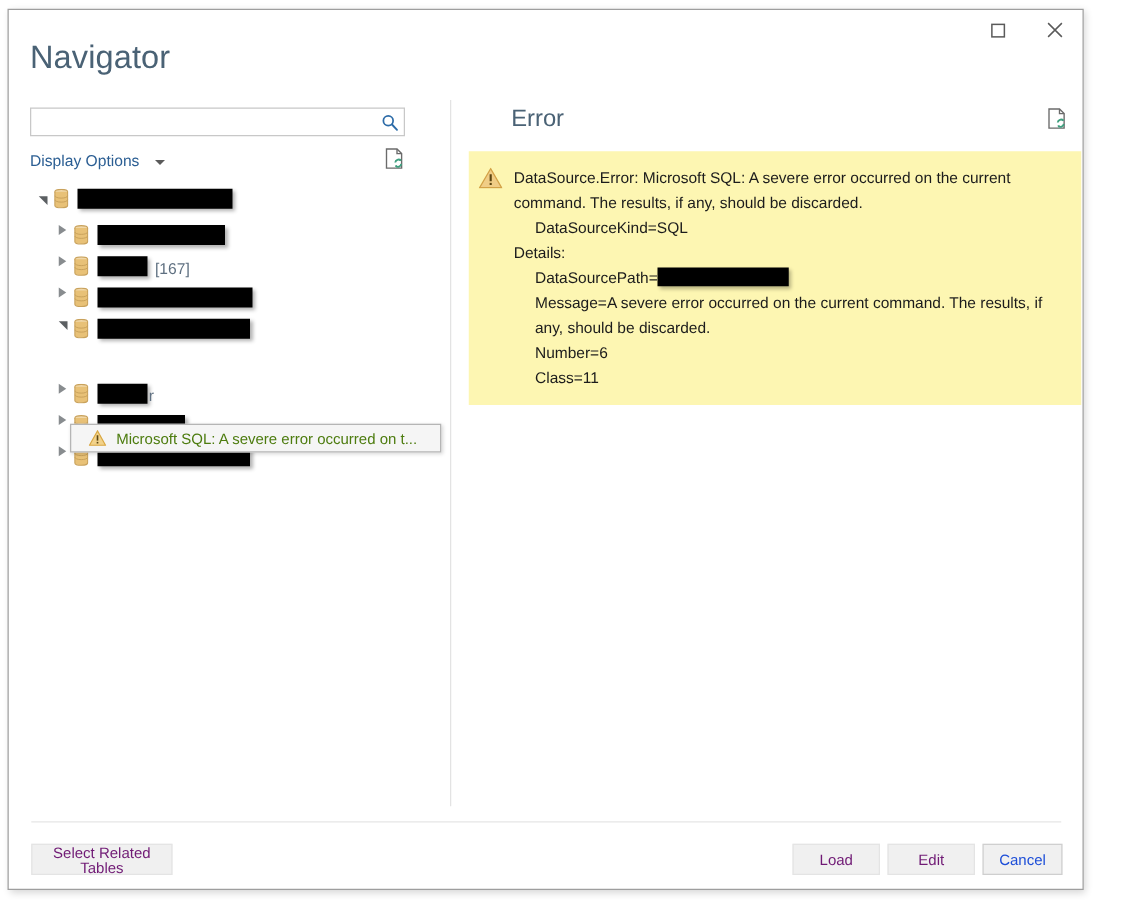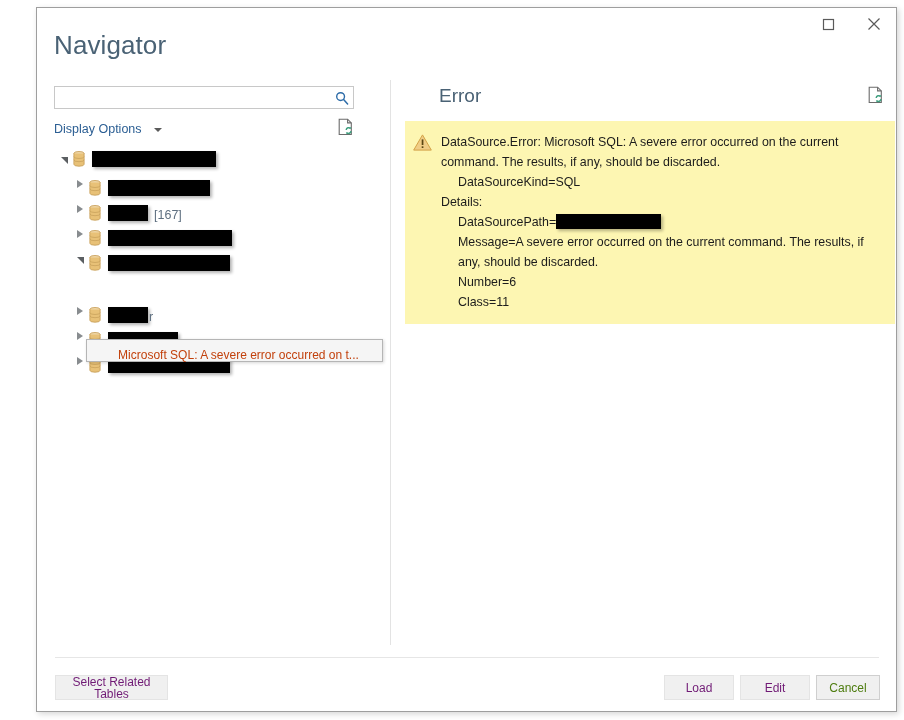--- a/index.html
+++ b/index.html
@@ -11,21 +11,21 @@
     width: 904px;
     height: 720px;
     background: #ffffff;
     font-family: "Liberation Sans", sans-serif;
     overflow: hidden;
   }
 
   
   .dialog {
     position: absolute;
-    left: 36px;
+    left: 6px;
     top: 7px;
     width: 861px;
     height: 705px;
     background: #ffffff;
     border: 1px solid #9e9e9e;
     box-sizing: border-box;
     box-shadow: 2px 2px 6px rgba(0,0,0,0.16);
   }
 
   
@@ -190,28 +190,27 @@
     position: absolute;
     left: 49px;
     top: 263px;
     width: 297px;
     height: 23px;
     background: #f5f5f5;
     border: 1px solid #b5b5b5;
     box-sizing: border-box;
     display: flex;
     align-items: center;
-    padding-left: 8px;
+    padding-left: 14px;
     gap: 8px;
     font-size: 12px;
-    color: #c2410c;
+    color: #4d7c0f;
     box-shadow: 1px 1px 3px rgba(0,0,0,0.16);
     white-space: nowrap;
     z-index: 5;
-    flex-direction: column;
   }
 
   
   .v-divider {
     position: absolute;
     left: 353px;
     top: 72px;
     width: 1px;
     height: 565px;
     background: #e3e3e3;
@@ -289,21 +288,21 @@
     height: 46px;
   }
   .btn {
     position: absolute;
     height: 25px;
     background: #f0f0f0;
     border: 1px solid #dcdcdc;
     box-sizing: border-box;
     font-family: "Liberation Sans", sans-serif;
     font-size: 12px;
-    color: #4d7c0f;
+    color: #1d4ed8;
     cursor: default;
     display: flex;
     align-items: center;
     justify-content: center;
     padding: 0;
     line-height: 1;
   }
   .btn.disabled { color: #701a75; border-color: #e4e4e4; }
   .btn-related { left: 18px;  top: 9px; width: 113px; }
   .btn-load    { left: 627px; top: 9px; width: 70px; }

